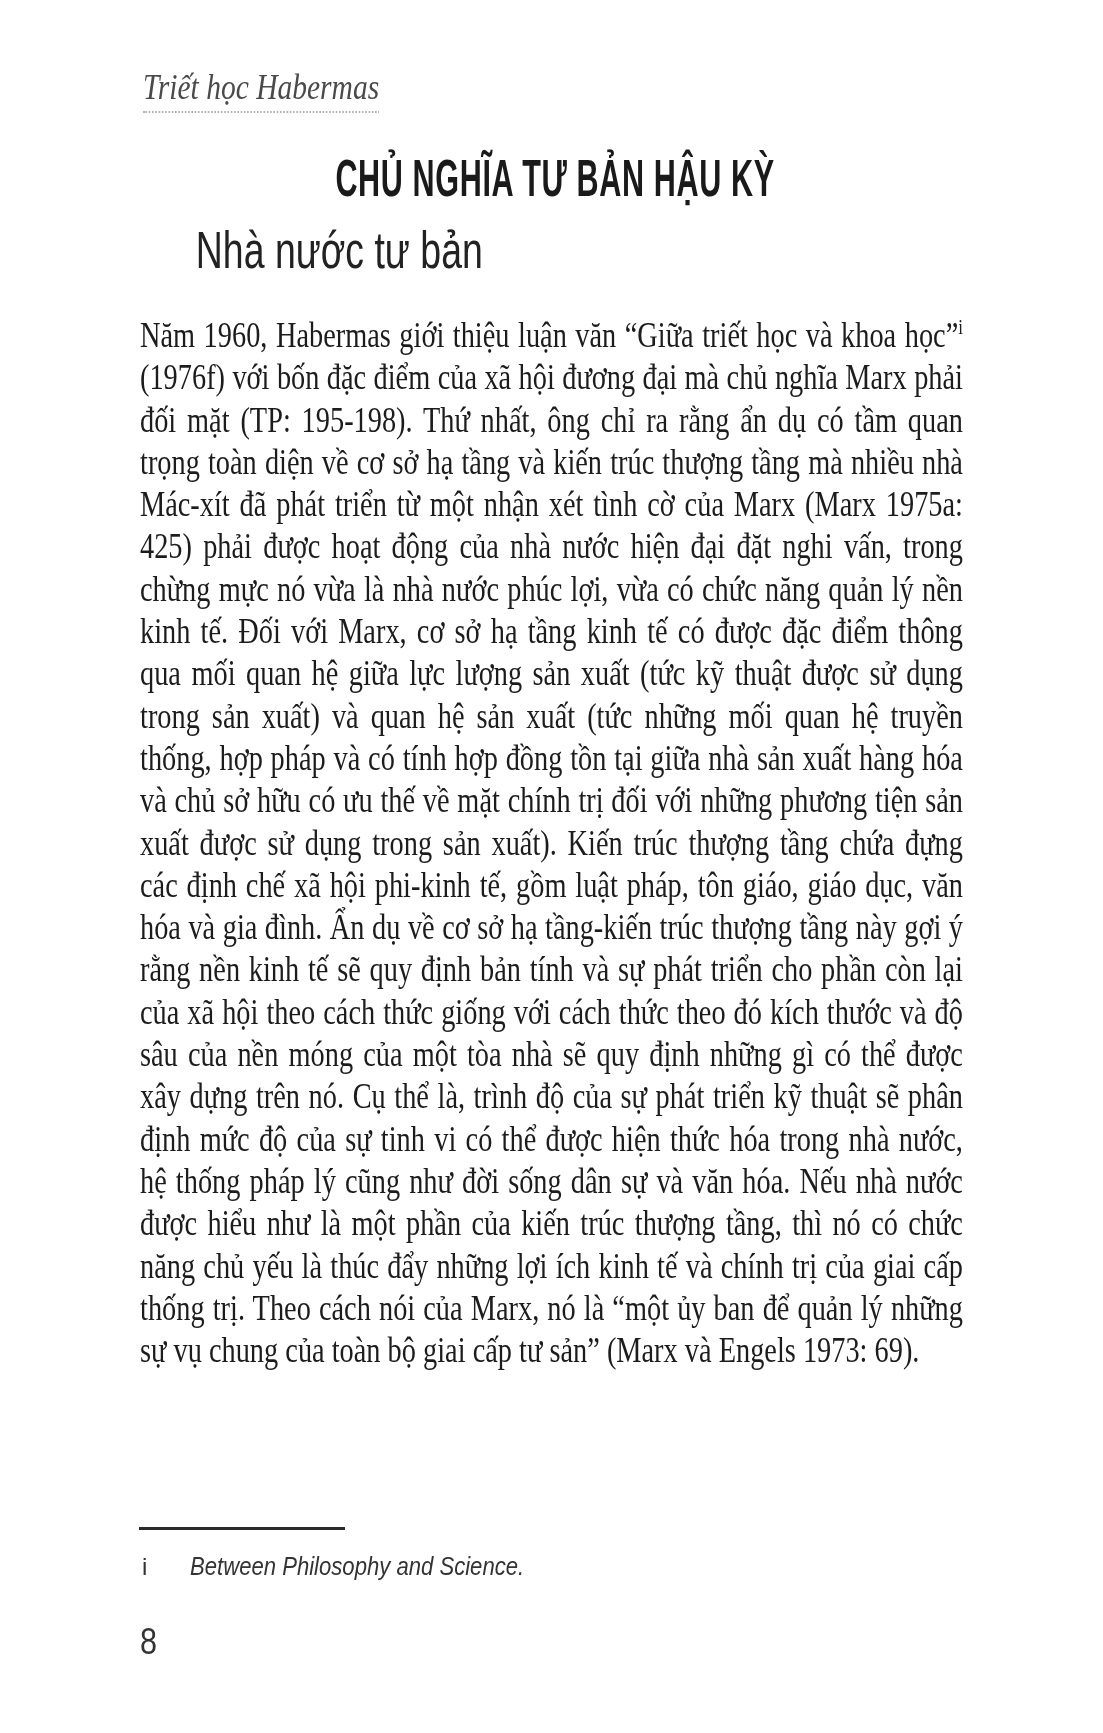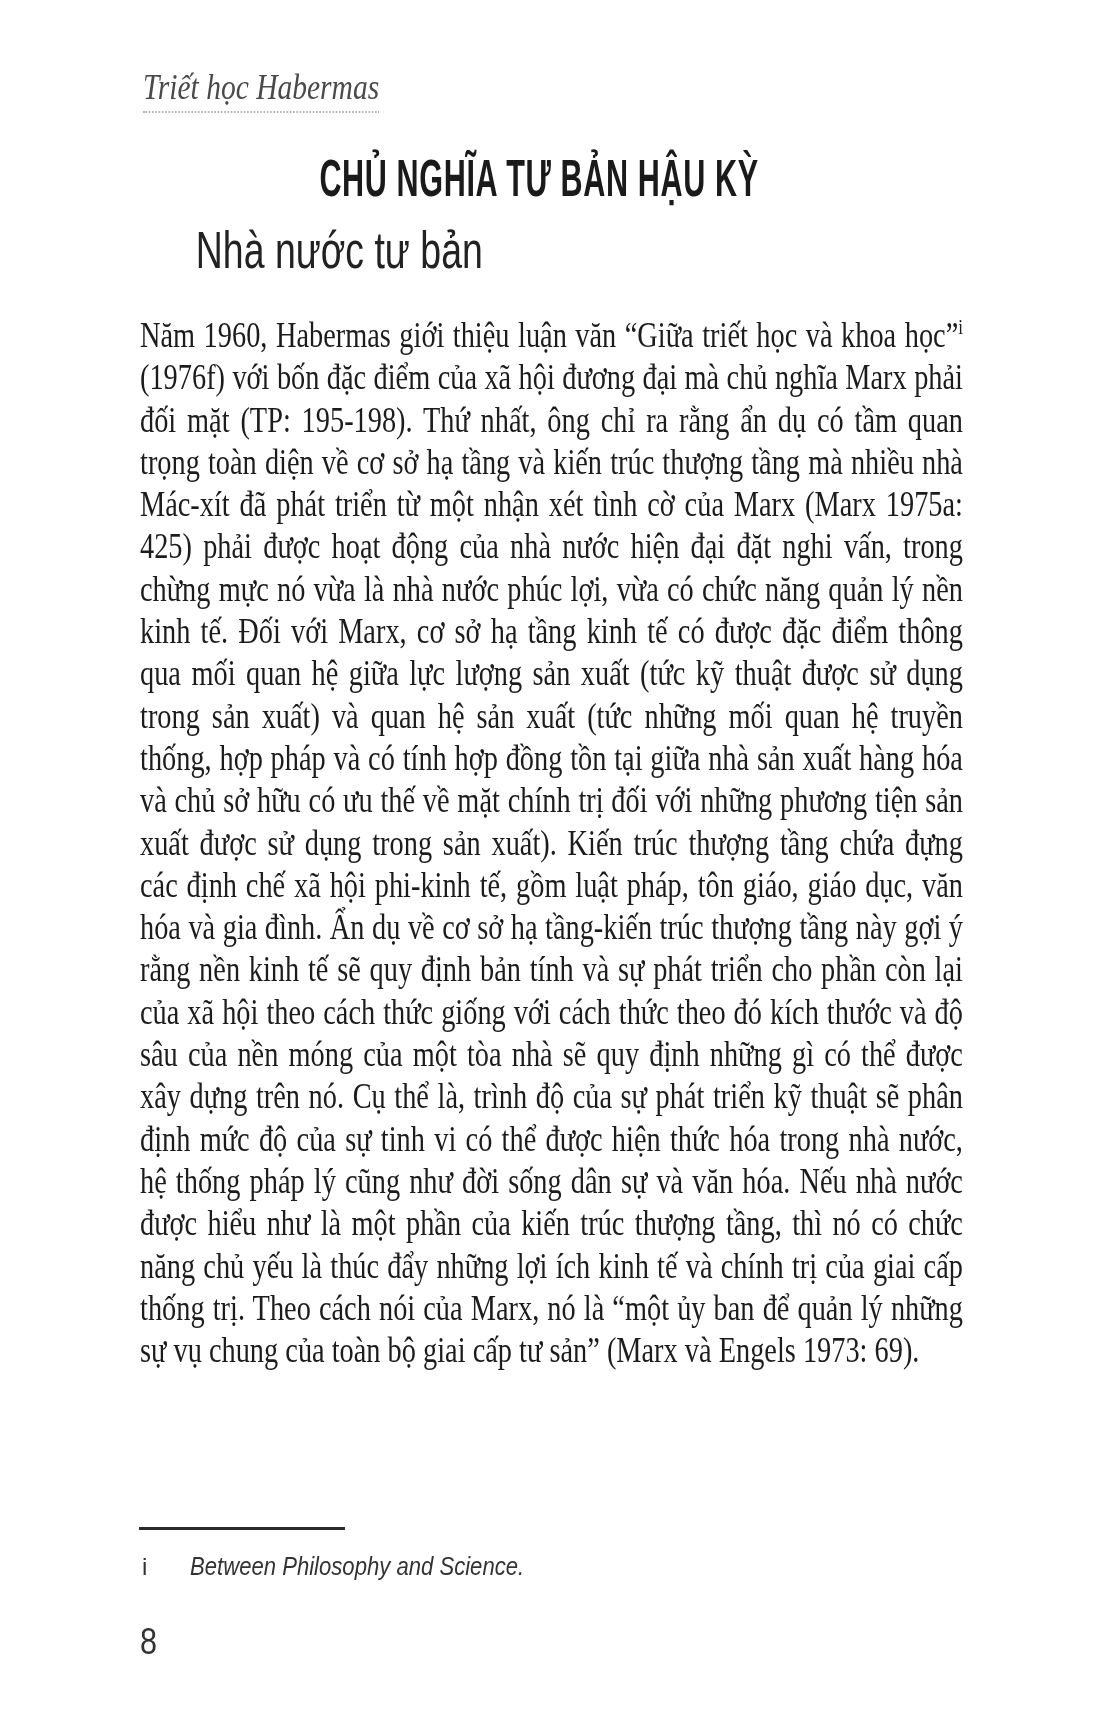--- a/index.html
+++ b/index.html
@@ -18,21 +18,21 @@
     font-style:italic;
     font-size:36px;line-height:1.1;
     color:#4a4a4a;
     padding-bottom:3px;
     border-bottom:2px dotted #b3b3b3;
     transform:scaleX(0.82);transform-origin:left top;
     white-space:nowrap;
   }
   
   .title-row{
-    position:absolute;left:128px;top:150px;width:823px;
+    position:absolute;left:144px;top:150px;width:823px;
     text-align:center;
   }
   .chapter-title{
     display:inline-block;
     font-family:"Liberation Sans", sans-serif;
     font-weight:bold;
     font-size:51px;line-height:1.15;
     color:#1a1a1a;
     transform:scaleX(0.60);transform-origin:center top;
     white-space:nowrap;

